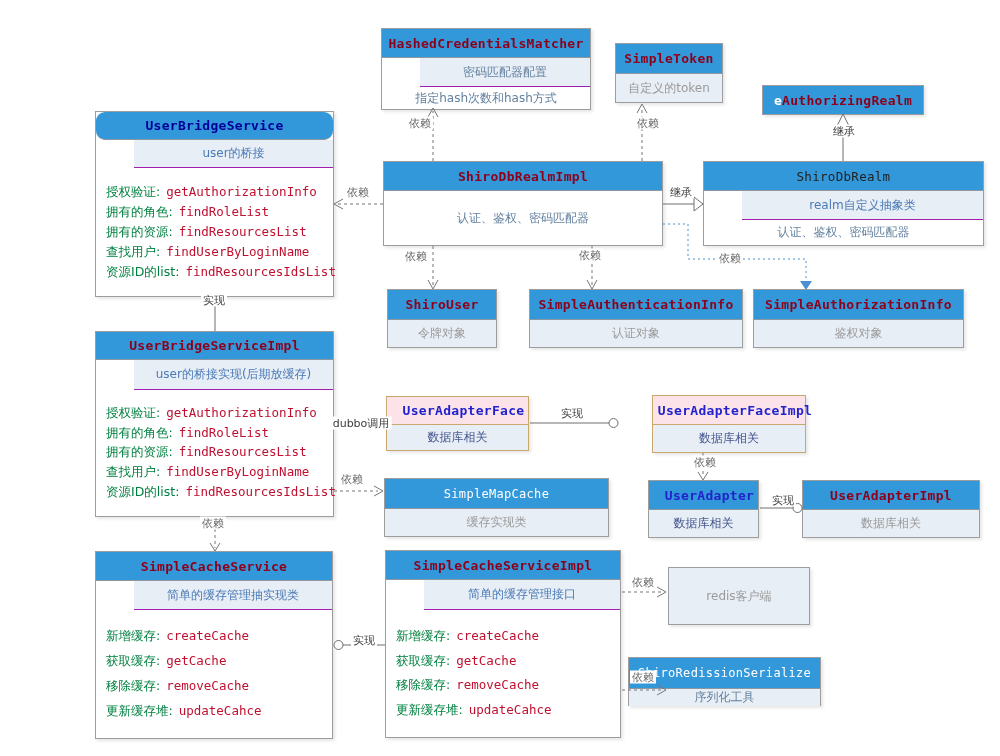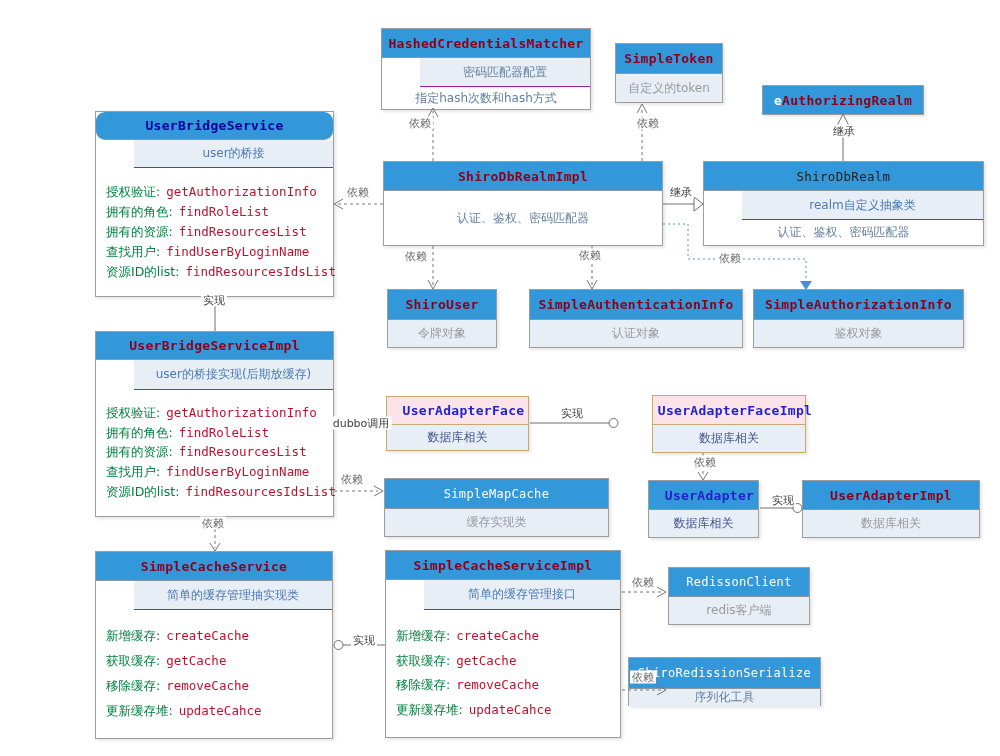--- a/index.html
+++ b/index.html
@@ -184,23 +184,20 @@
     <div class="sub c-blue" style="height:29px">简单的缓存管理接口</div>
     <div class="body">
       <div class="m"><span class="lab">新增缓存:</span><span class="val">createCache</span></div>
       <div class="m"><span class="lab">获取缓存:</span><span class="val">getCache</span></div>
       <div class="m"><span class="lab">移除缓存:</span><span class="val">removeCache</span></div>
       <div class="m"><span class="lab">更新缓存堆:</span><span class="val">updateCahce</span></div>
     </div>
   </div>
 
   <div class="box" style="left:668px;top:567px;width:142px;height:58px">
-    <div class="hdr t-white">
-        <span>RedissonClient</span>
-      </div>
     <div class="sub c-gray">redis客户端</div>
   </div>
 
   <div class="box" style="left:628px;top:657px;width:193px;height:49px">
     <div class="hdr t-white" style="height:30px">
         <span>ShiroRedissionSerialize</span>
       </div>
     <div class="sub c-slate">序列化工具</div>
   </div>
 

